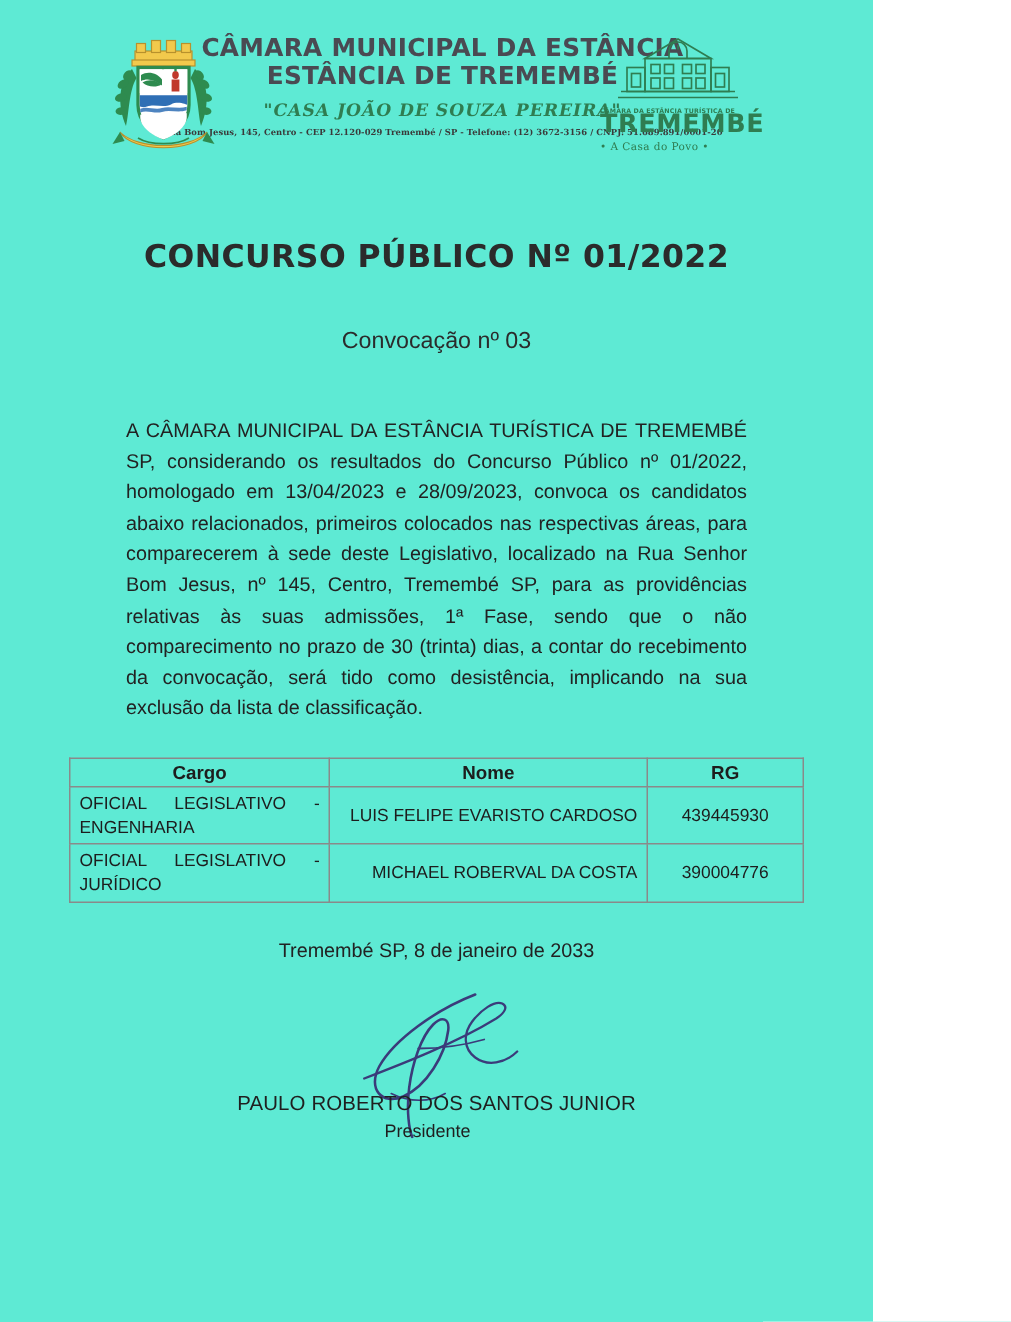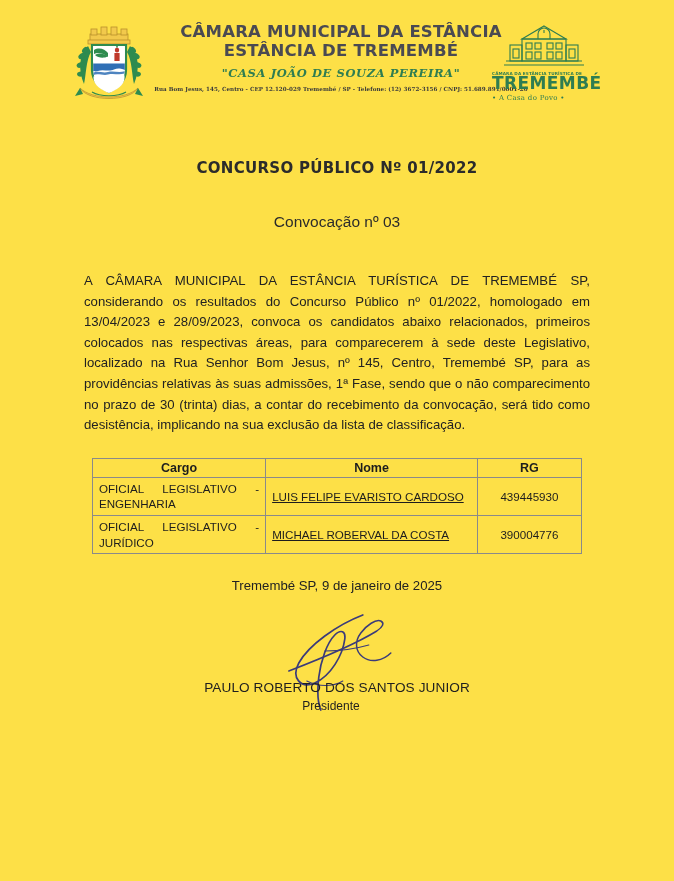--- a/index.html
+++ b/index.html
@@ -11,23 +11,23 @@
     width: 674px;
     height: 881px;
     position: relative;
     font-family: "Liberation Sans", sans-serif;
     color: #262626;
     overflow: hidden;
   }
 
   .page {
     position: relative;
-    width: 674px;
+    width: 582px;
     height: 881px;
-    background: #fde047;
+    background: #5eead4;
   }
 
   
   .letterhead {
     position: relative;
     display: flex;
     align-items: flex-start;
     justify-content: center;
     padding: 22px 0 0 0;
     height: 92px;
@@ -105,21 +105,21 @@
     color: #2f7d51;
     letter-spacing: 0.3px;
     margin-top: 2px;
   }
 
   
   .doc-title {
     text-align: center;
     font-family: "DejaVu Sans", sans-serif;
     font-weight: bold;
-    font-size: 15px;
+    font-size: 21px;
     letter-spacing: 0.3px;
     color: #2b2b2b;
     margin-top: 45px;
   }
   .doc-subtitle {
     text-align: center;
     font-size: 15.5px;
     color: #2b2b2b;
     margin-top: 36px;
   }
@@ -158,23 +158,22 @@
     padding: 2px 6px;
   }
   td.cargo {
     text-align: justify;
     text-align-last: justify;
     width: 170px;
     line-height: 1.35;
     padding: 2px 5px 3px 5px;
   }
   td.nome {
-    text-align: left;
+    text-align: right;
     width: 215px;
-    text-decoration: underline;
   }
   td.rg {
     text-align: center;
     width: 95px;
     border-radius: 14px;
   }
 
   
   .place-date {
     text-align: center;
@@ -330,21 +329,21 @@
         </tr>
         <tr>
           <td class="cargo">OFICIAL LEGISLATIVO - JURÍDICO</td>
           <td class="nome">MICHAEL ROBERVAL DA COSTA</td>
           <td class="rg">390004776</td>
         </tr>
       </tbody>
     </table>
   </div>
 
-  <div class="place-date">Tremembé SP, 9 de janeiro de 2025</div>
+  <div class="place-date">Tremembé SP, 8 de janeiro de 2033</div>
 
   <div class="sign-block">
     <svg class="sign-scribble" width="170" height="100" viewBox="0 0 170 100" xmlns="http://www.w3.org/2000/svg">
       <g fill="none" stroke="#3b3b7a" stroke-linecap="round">
         <path d="M104 4 C78 14 50 34 40 52 C32 67 42 78 56 72 C72 65 84 44 86 28 C87 20 82 18 76 24 C68 32 62 50 60 66 C58 82 60 94 62 99" stroke-width="1.7"></path>
         <path d="M30 60 C56 50 92 36 118 20 C124 16 126 12 122 10 C117 8 108 14 102 22 C96 30 96 40 104 46 C112 52 124 50 132 42" stroke-width="1.5"></path>
         <path d="M66 40 C80 40 96 38 110 34" stroke-width="1.2"></path>
         <path d="M48 70 C60 76 74 76 84 70" stroke-width="1.1"></path>
       </g>
     </svg>

